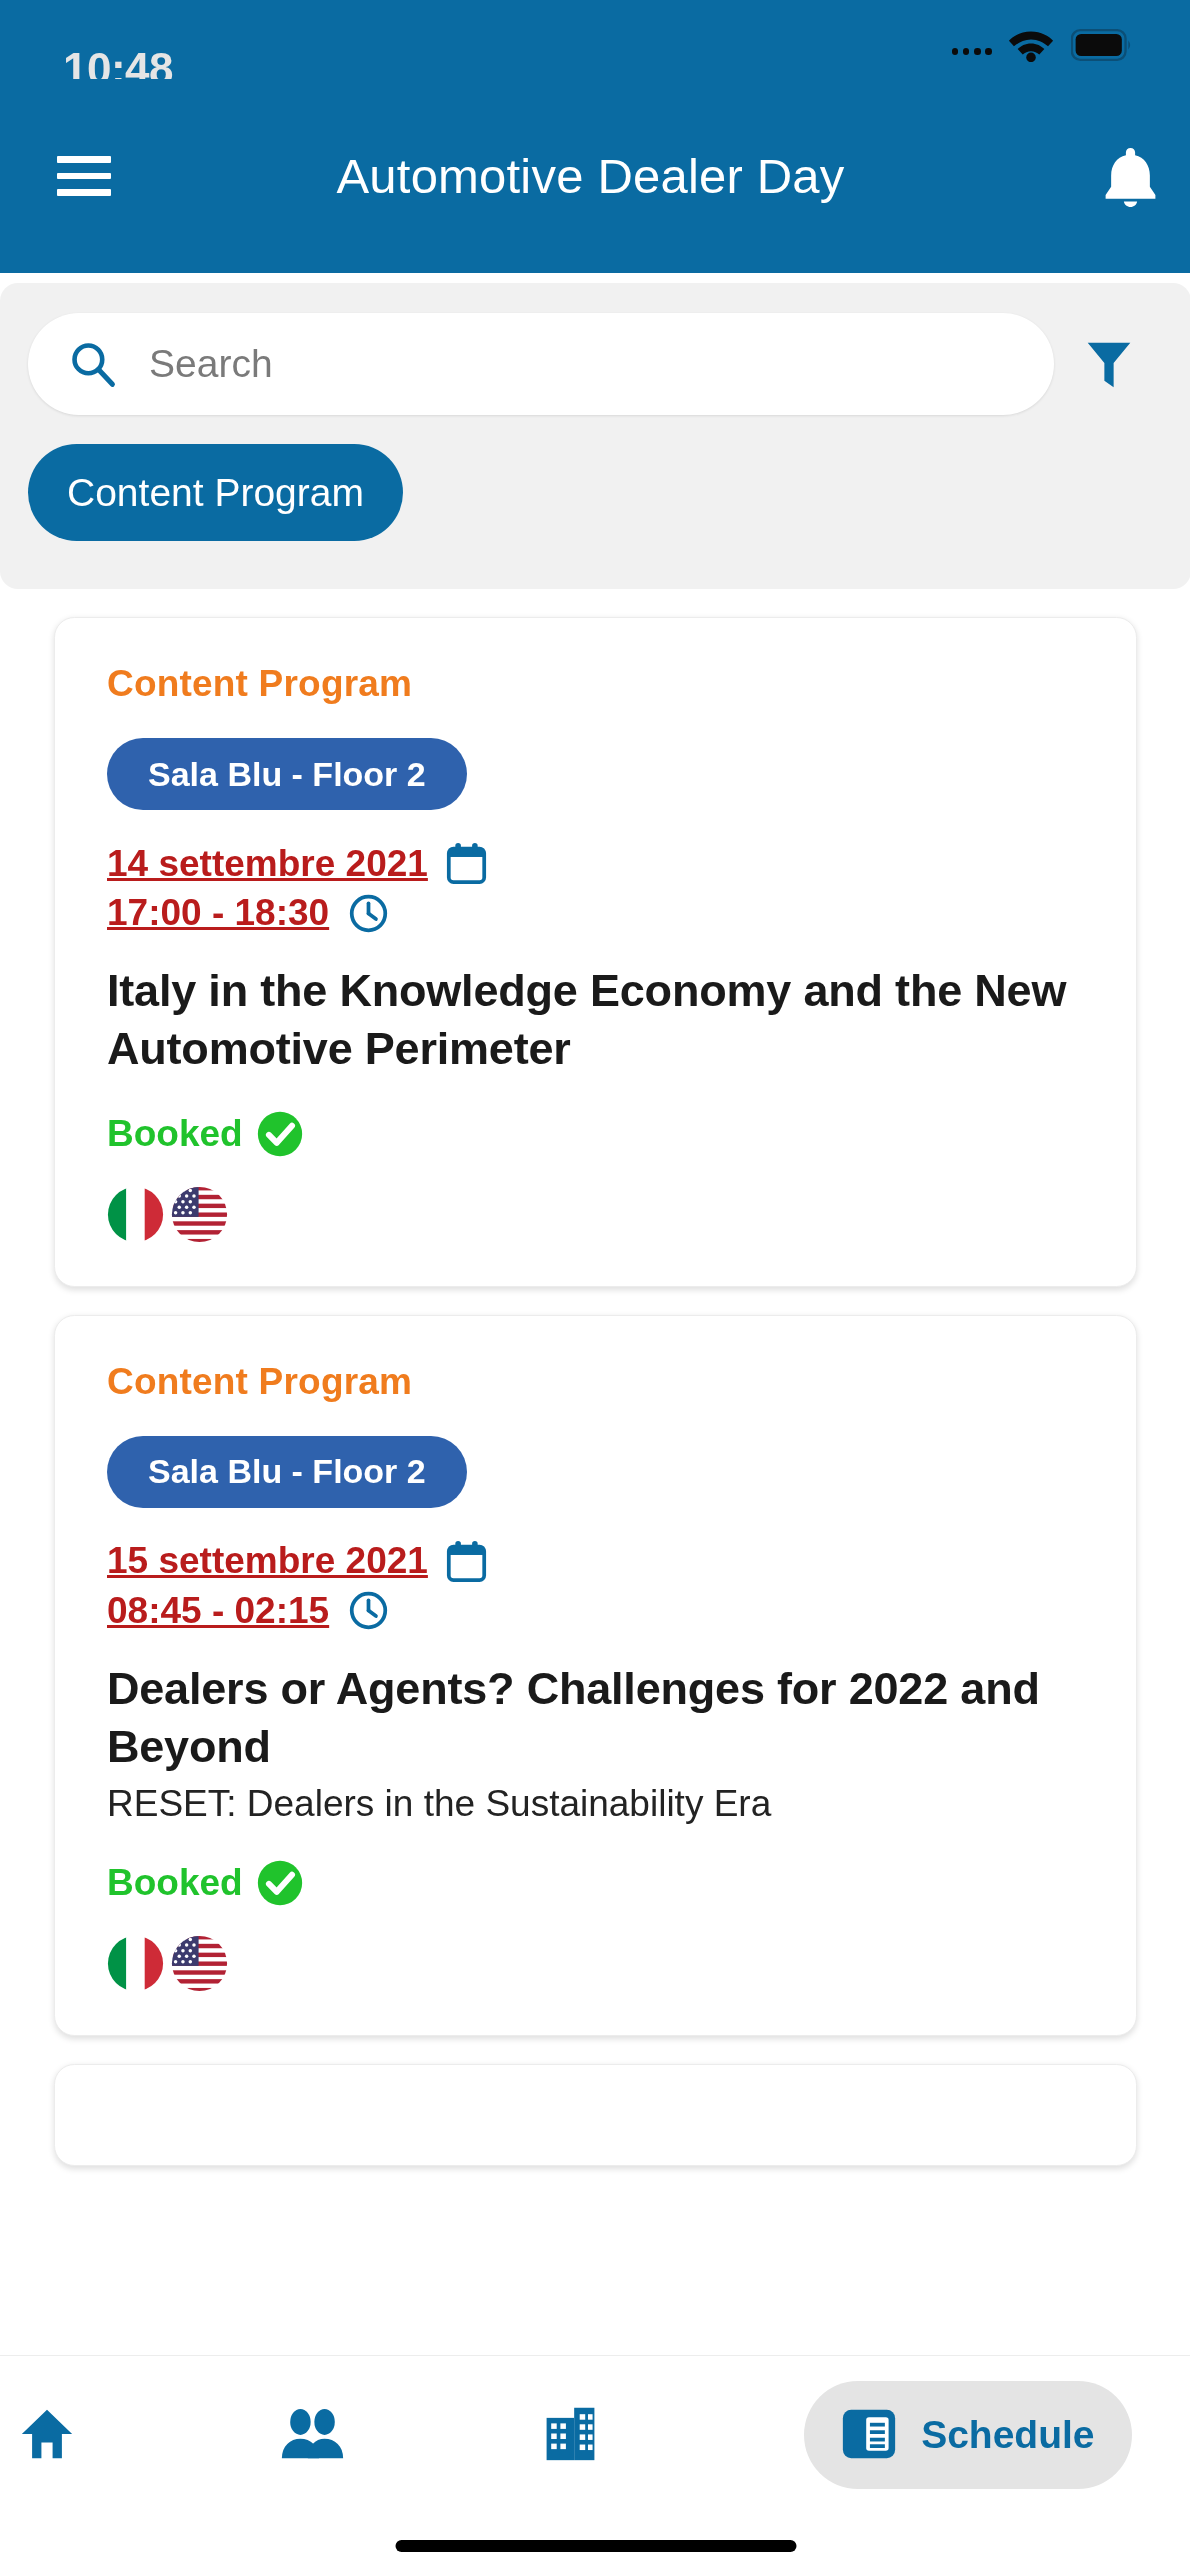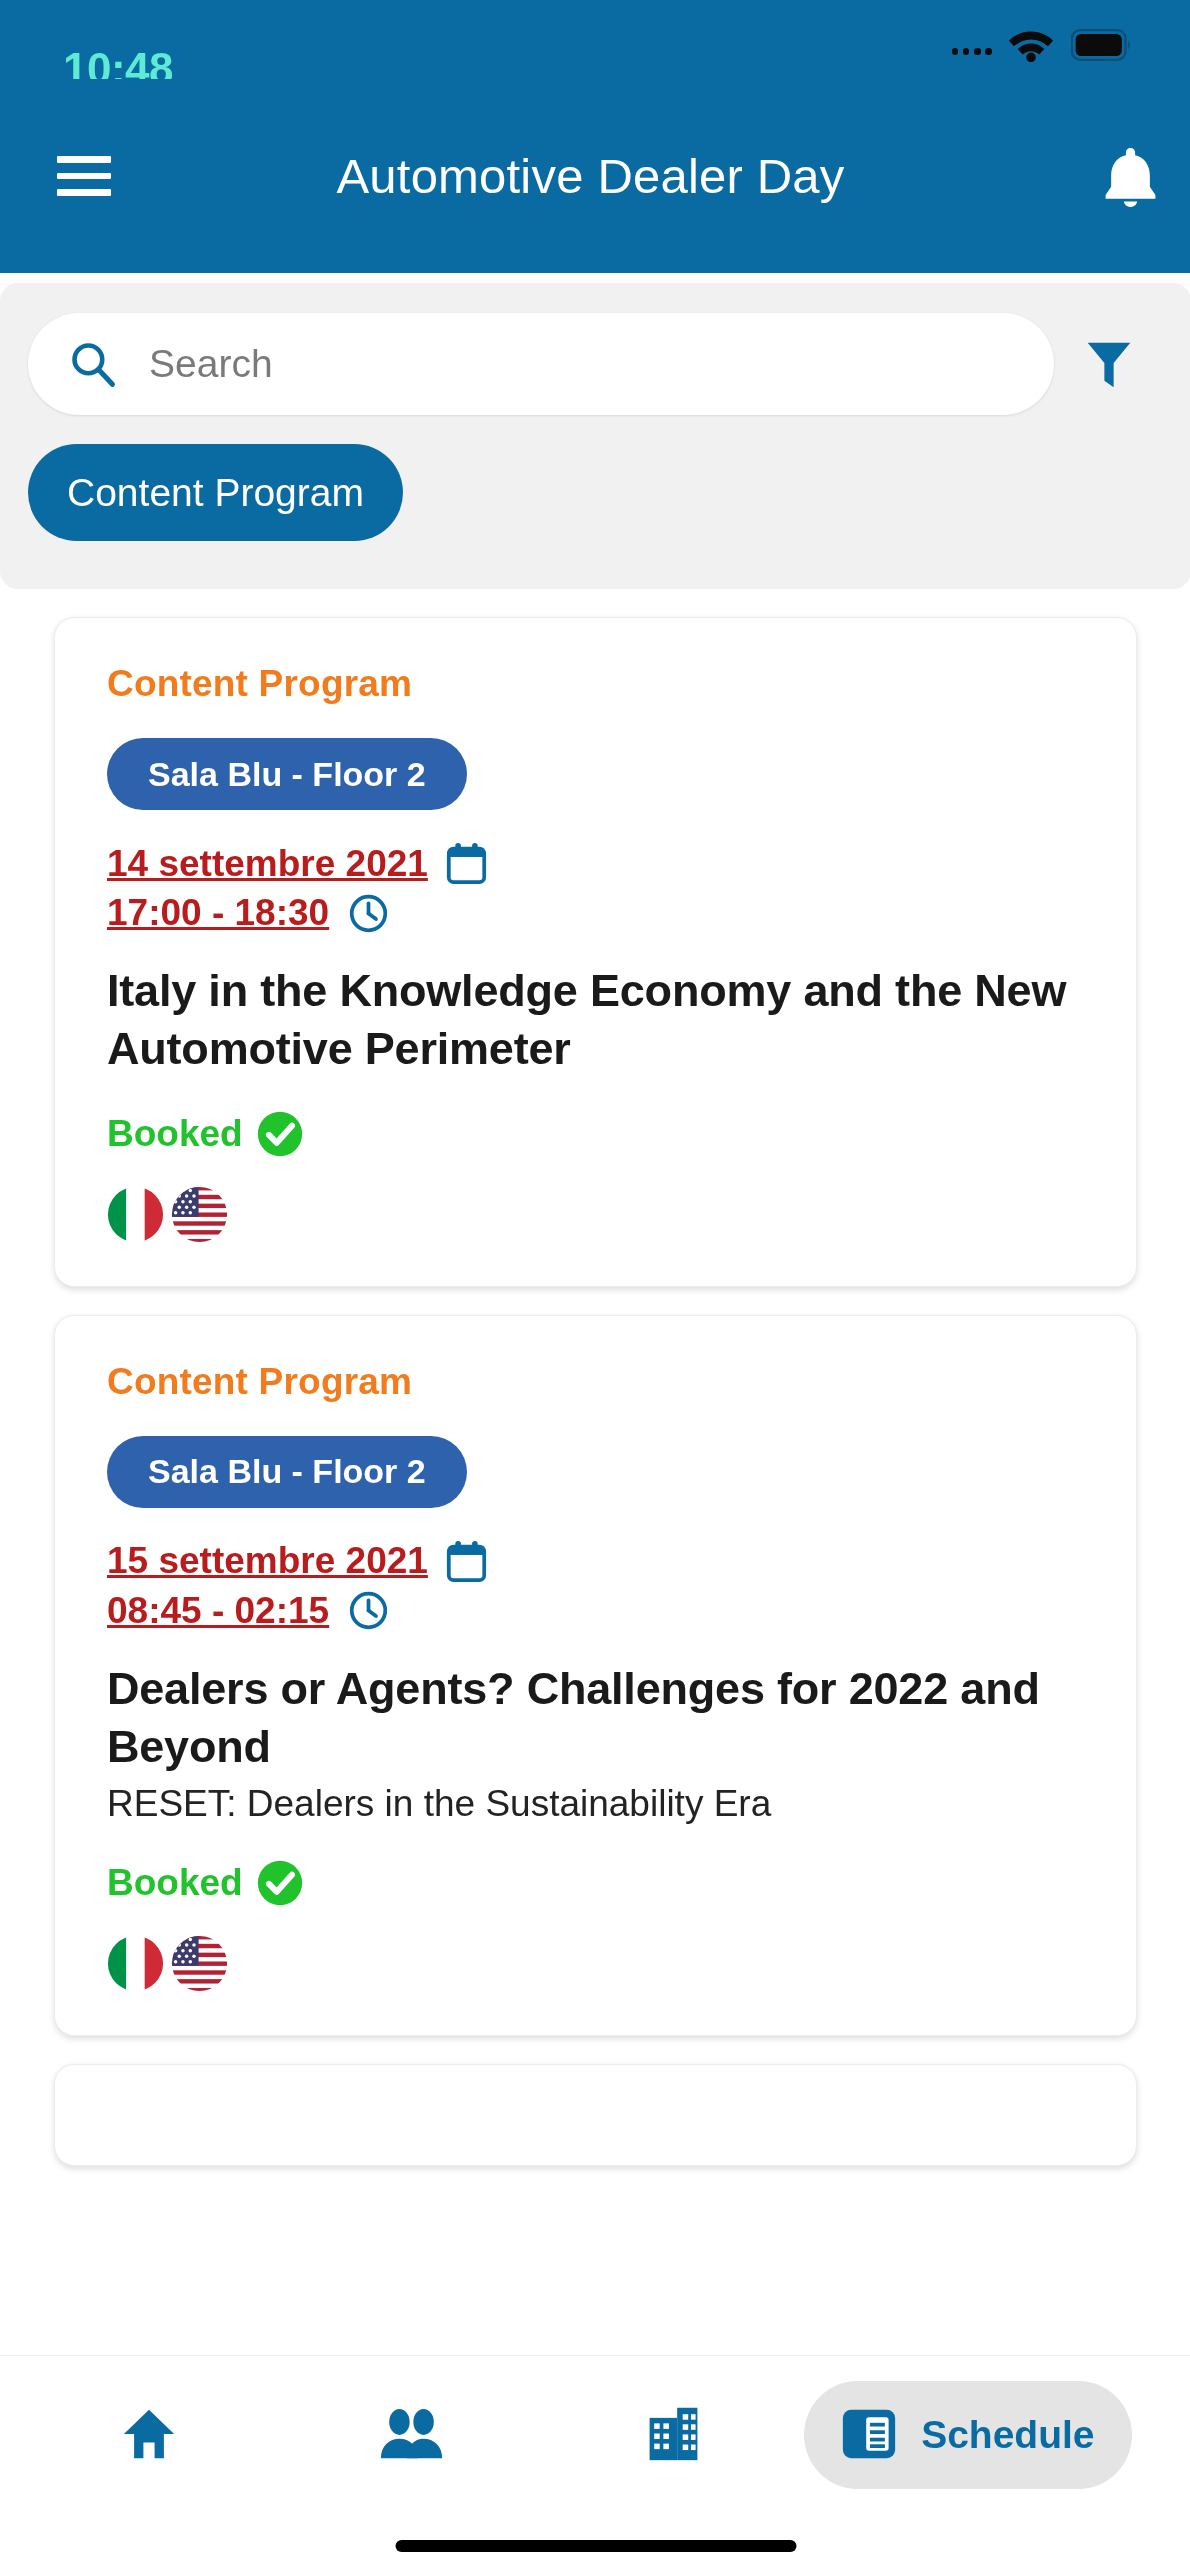--- a/index.html
+++ b/index.html
@@ -11,21 +11,21 @@
   }
   .phone { position:relative; width:1191px; height:2576px; background:#ffffff; }
 
   
   .statusbar {
     position:absolute; top:0; left:0; width:1191px; height:89px;
     background:#0a6ba2;
     display:flex; align-items:center; justify-content:space-between;
     padding:0 59px 0 63px;
   }
-  .sb-time { font-size:44px; font-weight:600; color:#5eead4; letter-spacing:-0.5px; line-height:1;margin-top:48px; }
+  .sb-time { font-size:44px; font-weight:600; color:#e5e5e5; letter-spacing:-0.5px; line-height:1;margin-top:48px; }
   .sb-right { display:flex; align-items:center; gap:16.7px; }
   .sb-dots { display:flex; gap:4.6px; align-items:flex-end; height:20.4px; }
   .sb-dots i { display:block; width:6.5px; height:6.5px; border-radius:50%; background:#0b0b0b; }
   .sb-wifi svg, .sb-batt svg { display:block; }
 
   
   .appbar {
     position:absolute; top:79px; left:0; width:1191px; height:194px;
     background:#0a6ba2;
     display:flex; align-items:center;
@@ -104,21 +104,21 @@
 
   .flags { display:flex; align-items:center; gap:7.4px; margin-top:28px; }
   .flag { width:57px; height:57px; border-radius:50%; overflow:hidden; display:block; }
 
   
   .bottomnav {
     position:absolute; bottom:0; left:0; width:1191px; height:221px;
     background:#ffffff; border-top:0.9px solid #ededed;
   }
   .navitems { display:flex; align-items:center; height:158px; padding:0 18.5px; }
-  .navitem { flex:1; display:flex; align-items:center; justify-content:center; cursor:pointer; }
+  .navitem { flex:1; display:flex; align-items:center; cursor:pointer; }
   .navitem.active {
     background:#e4e4e4; border-radius:54px; height:108px;
     padding:0 37px; gap:24px; flex:0 0 auto; margin-left:auto; margin-right:41px;
   }
   .nav-label { color:#0a6ba2; font-size:39px; font-weight:600; }
   .homebar {
     position:absolute; bottom:24px; left:50%; transform:translateX(-50%);
     width:401px; height:12px; background:#000000; border-radius:6.5px;
   }
 </style>

